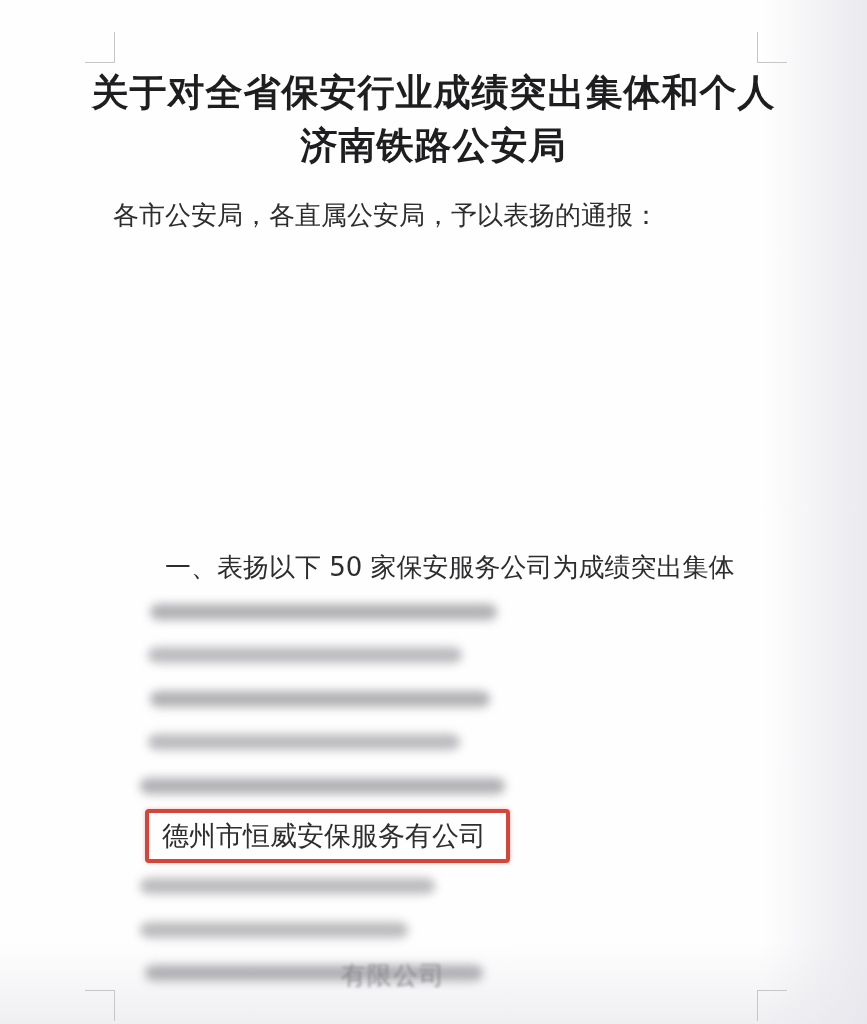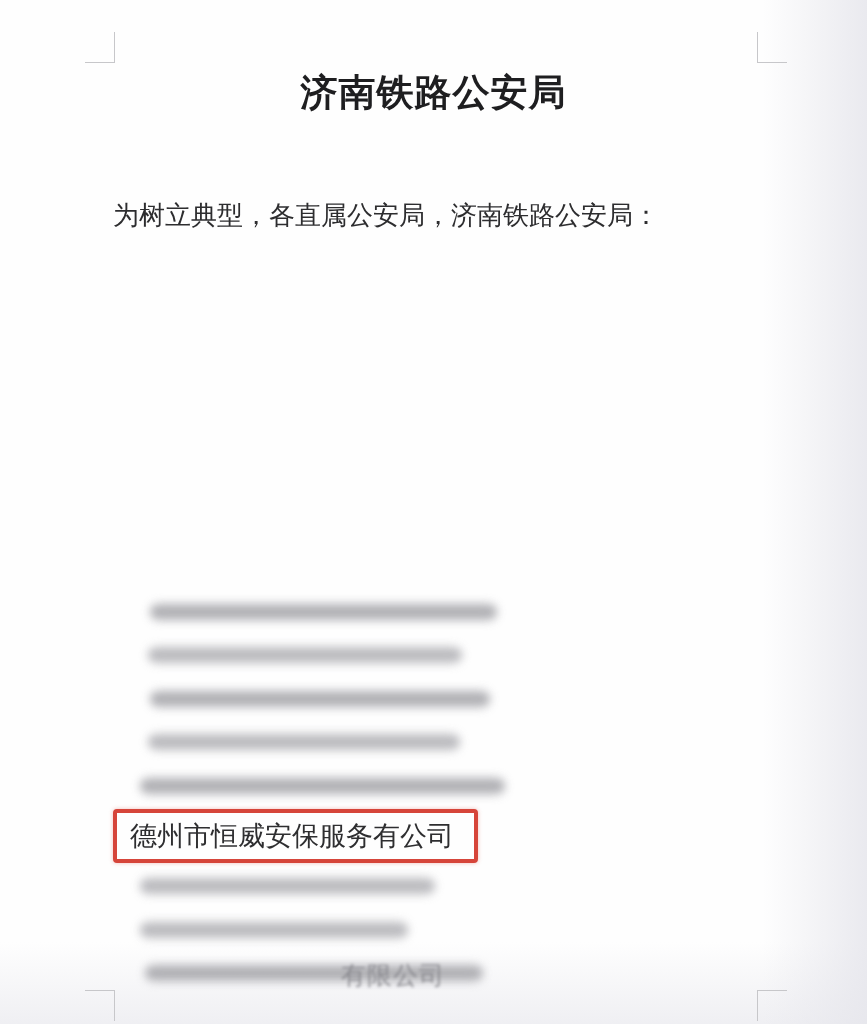--- a/index.html
+++ b/index.html
@@ -136,45 +136,47 @@
 <body>
 
 <div class="page">
 
   <div class="mark tl"></div>
   <div class="mark tr"></div>
   <div class="mark bl"></div>
   <div class="mark br"></div>
 
   <div class="title">
+    <div>关于对全省保安行业成绩突出集体和个人</div>
     <div>济南铁路公安局</div>
   </div>
 
-  <p class="salutation">为树立典型，各直属公安局，济南铁路公安局：</p>
+  <p class="salutation">各市公安局，各直属公安局，予以表扬的通报：</p>
 
 
+  <p class="section-heading">一、表扬以下 50 家保安服务公司为成绩突出集体</p>
 
   <div class="company-list">
       <div class="list-row">
         <div class="blur-bar" style="margin-left: 37px; width: 347px;"></div>
       </div>
       <div class="list-row">
         <div class="blur-bar light" style="margin-left: 35px; width: 314px;"></div>
       </div>
       <div class="list-row">
         <div class="blur-bar" style="margin-left: 37px; width: 340px;"></div>
       </div>
       <div class="list-row">
         <div class="blur-bar light" style="margin-left: 35px; width: 312px;"></div>
       </div>
       <div class="list-row">
         <div class="blur-bar" style="margin-left: 27px; width: 365px;"></div>
       </div>
       <div class="list-row highlighted-row">
-        <div class="red-box" style="width: 365px; border-color: rgb(214, 69, 58);">
+        <div class="red-box" style="margin-left: 32px; width: 365px; border-color: rgb(214, 69, 58);">
           <span>德州市恒威安保服务有公司</span>
         </div>
       </div>
       <div class="list-row">
         <div class="blur-bar light" style="margin-left: 27px; width: 295px;"></div>
       </div>
       <div class="list-row">
         <div class="blur-bar light" style="margin-left: 27px; width: 268px;"></div>
       </div>
       <div class="list-row">

